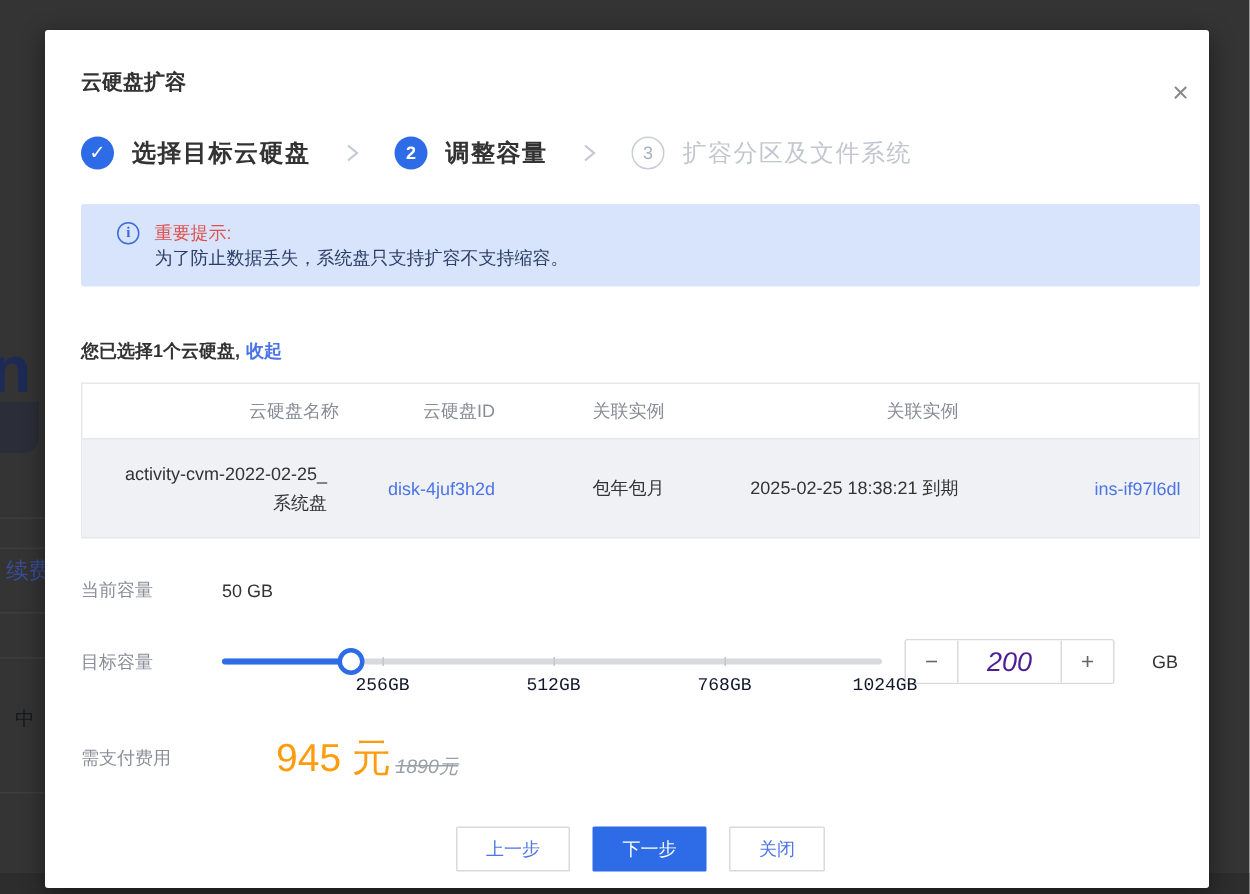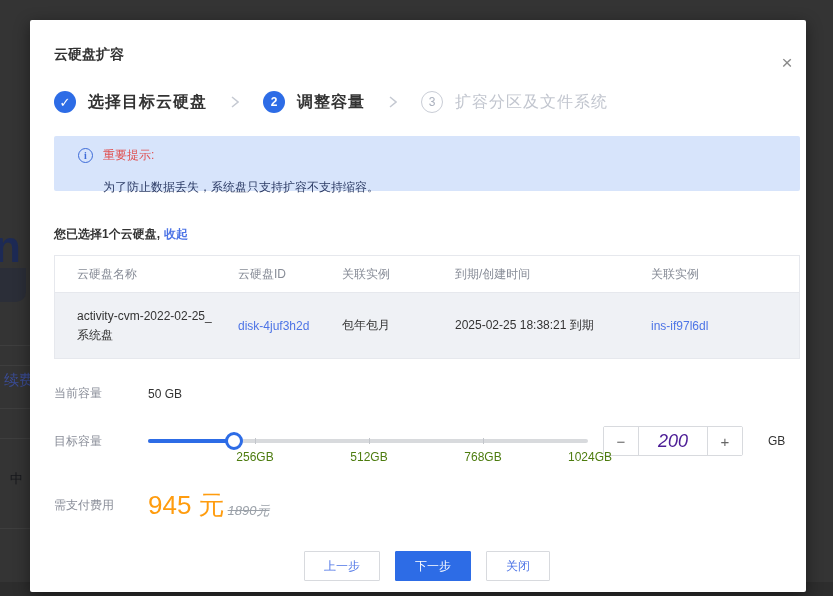--- a/index.html
+++ b/index.html
@@ -48,72 +48,72 @@
   .notice {
     margin-top:23px; width:746px; height:55px; background:#d7e4fb; border-radius:2px;
     display:flex; align-items:flex-start; padding:11px 0 0 24px;
   }
   .info-icon {
     width:15px; height:15px; border:1px solid #3d6bd8; border-radius:50%; flex:0 0 auto;
     color:#3d6bd8; font-size:10px; font-weight:bold; line-height:13px; text-align:center;
     margin-top:1px; font-family:"Liberation Serif","DejaVu Serif",serif;
   }
   .notice-text { margin-left:10px; }
-  .notice-title { color:#e04f4f; margin-bottom:15px; }
+  .notice-title { color:#e04f4f; margin-bottom:0; }
   .notice-body { color:#2d3c66; }
 
   
   .selection { margin-top:35px; font-weight:bold; color:#333; }
   .link { color:#4d74e6; text-decoration:none; cursor:pointer; font-weight:normal; }
   .selection .link { font-weight:bold; margin-left:4px; }
 
   
   .dtable { margin-top:12px; width:746px; border:1px solid #e6e8ed; }
   .thead, .trow { display:grid; grid-template-columns:183px 104px 113px 196px 1fr; align-items:center; }
   .thead { height:36px; color:#878c97; }
   .trow { height:66px; background:#eff1f5; border-top:1px solid #e6e8ed; color:#333; }
-  .cell { padding-right:12px; }
+  .cell { padding-right:12px;text-align:right; }
   .cell.first { padding-left:22px; }
   .cell.name { word-break:break-all; line-height:19px; width:175px; }
 
   
   .field-row { display:flex; align-items:center; }
   .flabel { width:94px; flex:0 0 auto; color:#8a8e99; }
   .row-current { margin-top:26px; }
   .fvalue { color:#333; }
 
   
   .row-target { margin-top:24px; }
   .slider { position:relative; width:440px; height:30px; flex:0 0 auto; cursor:pointer; }
   .track { position:absolute; left:0; top:13px; width:440px; height:4px; background:#d8dadd; border-radius:2px; }
   .fill  { position:absolute; left:0; top:13px; width:86px; height:4px; background:#2d6ce6; border-radius:2px; }
   .notch { position:absolute; top:12px; width:1px; height:6px; background:#c3c6cb; }
   .thumb {
     position:absolute; left:77px; top:6px; width:18px; height:18px; border-radius:50%;
     background:#fff; border:3px solid #2d6ce6; cursor:grab;
   }
-  .tick { position:absolute; top:24px; transform:translateX(-50%); color:#4d7c0f; white-space:nowrap; }
+  .tick { position:absolute; top:24px; transform:translateX(-50%); color:#0f172a; white-space:nowrap;font-family:Liberation Mono, monospace; }
 
   
   .stepper { display:flex; margin-left:15px; border:1px solid #d8dade; border-radius:2px; height:30px; }
   .step-btn {
     width:34px; height:28px; background:#fff; border:none; color:#666; font-size:15px; cursor:pointer;
     display:flex; align-items:center; justify-content:center;
   }
   .qty-input {
     width:70px; height:28px; border:none; border-left:1px solid #d8dade; border-right:1px solid #d8dade;
     text-align:center; font-size:18px; color:#4c1d95; outline:none; font-family:inherit;font-style:italic;
   }
   .unit { margin-left:25px; color:#333; }
 
   
   .row-price { margin-top:32px; }
   .price-amount { font-size:26px; color:#ff9c0e; }
   .price-original { font-size:13px; color:#9aa0a8; text-decoration:line-through; margin-left:3px; align-self:flex-end; padding-bottom:3px;font-style:italic; }
-  .row-price { align-items:center; }
+  .row-price { align-items:center;gap:36px; }
   .price-wrap { display:flex; }
 
   
   .footer { margin-top:28px; display:flex; justify-content:center; gap:15px; }
   .btn {
     height:30px; padding:0 19px; font-size:12px; border-radius:1px; cursor:pointer;
     background:#fff; border:1px solid #d8dade; color:#4d74e6; font-family:inherit;
   }
   .btn.primary { background:#2d6ce6; border-color:#2d6ce6; color:#fff; }
 </style>
@@ -167,21 +167,20 @@
 
   <div class="selection">
     <span>您已选择1个云硬盘,</span><a class="link">收起</a>
   </div>
 
   <div class="dtable">
     <div class="thead">
       <div class="cell first">云硬盘名称</div>
       <div class="cell">云硬盘ID</div>
       <div class="cell">关联实例</div>
-      <div class="cell">到期/创建时间</div>
       <div class="cell">关联实例</div>
     </div>
     <div class="trow">
       <div class="cell first name">activity-cvm-2022-02-25_系统盘</div>
       <div class="cell"><a class="link">disk-4juf3h2d</a></div>
       <div class="cell">包年包月</div>
       <div class="cell">2025-02-25 18:38:21 到期</div>
       <div class="cell"><a class="link">ins-if97l6dl</a></div>
     </div>
   </div>

